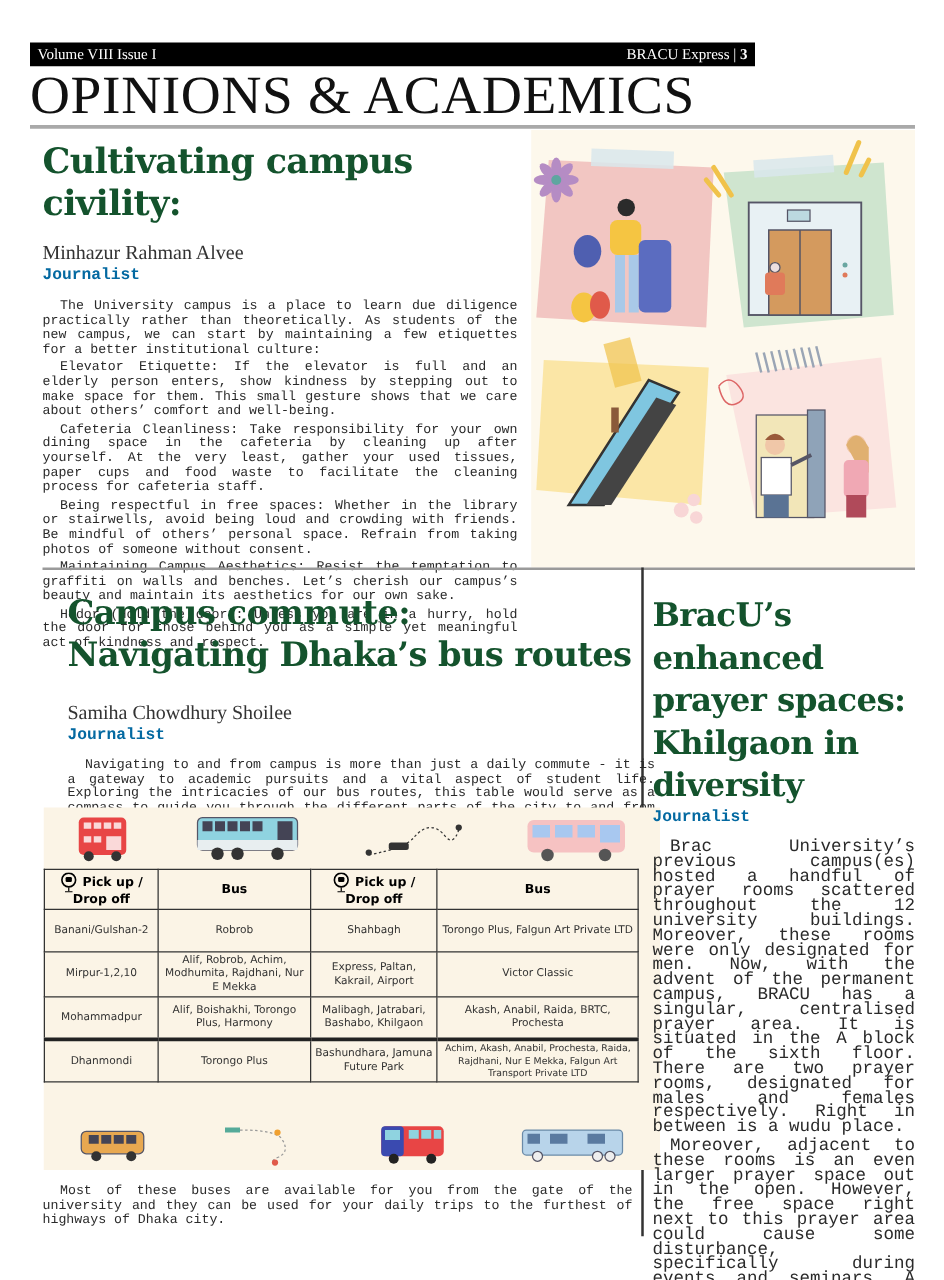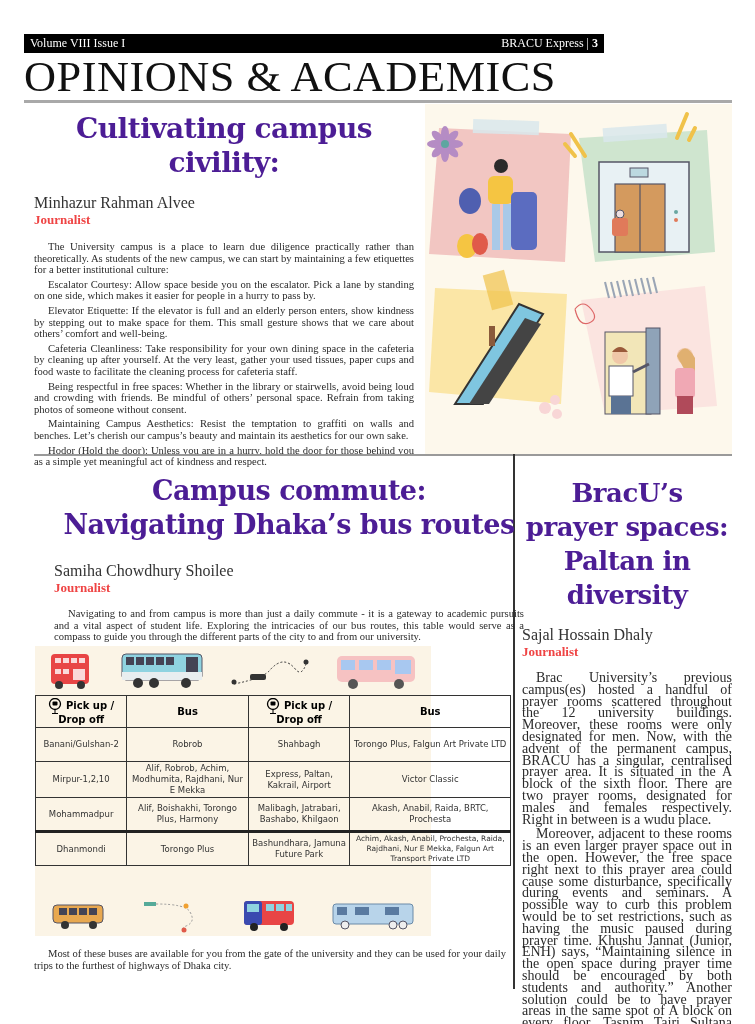--- a/index.html
+++ b/index.html
@@ -16,44 +16,44 @@
   .section-title {
     position: absolute; left: 24px; top: 54px;
     font-family: "Liberation Serif", serif; font-size: 43px; letter-spacing: 0.5px;
     color: #111; line-height: 46px; transform: scaleX(1.03); transform-origin: left;
   }
   .rule-top { position: absolute; left: 24px; top: 100px; width: 708px; height: 3px; background: #a9a9a9; }
 
   
   .a1 { position: absolute; left: 34px; top: 112px; width: 380px; }
   .headline {
-    font-family: "DejaVu Serif", serif; font-weight: bold; color: #4c1d95;
-    text-align: center; letter-spacing: -0.5px;
+    font-family: "DejaVu Serif", serif; font-weight: bold; color: #14532d;
+    text-align: left; letter-spacing: -0.5px;
   }
   .a1 .headline { font-size: 28px; line-height: 34px; }
   .byline { font-family: "Liberation Serif", serif; font-size: 16px; color: #333; margin-top: 14px; }
-  .role { font-family: Liberation Serif, serif; font-weight: bold; font-size: 13px; color: #ef4444; }
+  .role { font-family: Liberation Mono, monospace; font-weight: bold; font-size: 13px; color: #0369a1; }
   .body p {
-    font-family: Liberation Serif, serif; font-size: 10.6px; line-height: 11.6px;
+    font-family: Liberation Mono, monospace; font-size: 10.6px; line-height: 11.6px;
     text-align: justify; text-indent: 14px; color: #2a2a2a; margin-bottom: 3px;
   }
   .a1 .body { margin-top: 13px; }
 
   .art1 { position: absolute; left: 425px; top: 104px; width: 307px; height: 350px; background: #fdf8ec; overflow: hidden; }
 
   .rule-mid { position: absolute; left: 34px; top: 454px; width: 698px; height: 2px; background: #9a9a9a; }
   .vrule { position: absolute; left: 513px; top: 454px; width: 2px; height: 535px; background: #333; }
 
   
   .a2 { position: absolute; left: 34px; top: 474px; width: 470px; margin-left: 20px; }
   .a2 .headline { font-size: 27px; line-height: 34px; }
   .a2 .byline { margin-top: 20px; }
   .a2 .body { margin-top: 12px; }
 
-  .tablewrap { position: absolute; left: 35px; top: 646px; width: 396px; height: 290px; background: #fbf4e6; }
+  .tablewrap { position: absolute; left: 35px; top: 646px; width: 493px; height: 290px; background: #fbf4e6; }
   .icons-top, .icons-bottom { display: flex; justify-content: space-around; align-items: center; }
   .icons-top { height: 49px; }
   .icons-bottom { position: absolute; left: 0; top: 250px; width: 100%; height: 40px; }
   table.bus {
     position: absolute; left: 0; top: 49px; width: 476px; border-collapse: collapse;
     font-family: "DejaVu Sans", sans-serif; font-size: 8.5px; color: #333;
   }
   table.bus th, table.bus td { border: 1.5px solid #333; text-align: center; vertical-align: middle; padding: 1px 2px; line-height: 11px; }
   table.bus th { height: 32px; font-weight: bold; font-size: 10px; color: #000; }
   table.bus td { height: 34px; }
@@ -84,21 +84,20 @@
 <div class="rule-top"></div>
 
 <div class="a1">
   <div class="headline">
     <div>Cultivating campus civility:</div>
   </div>
   <div class="byline">Minhazur Rahman Alvee</div>
   <div class="role">Journalist</div>
   <div class="body">
     <p>The University campus is a place to learn due diligence practically rather than theoretically. As students of the new campus, we can start by maintaining a few etiquettes for a better institutional culture:</p>
-    <p>Escalator Courtesy: Allow space beside you on the escalator. Pick a lane by standing on one side, which makes it easier for people in a hurry to pass by.</p>
     <p>Elevator Etiquette: If the elevator is full and an elderly person enters, show kindness by stepping out to make space for them. This small gesture shows that we care about others’ comfort and well-being.</p>
     <p>Cafeteria Cleanliness: Take responsibility for your own dining space in the cafeteria by cleaning up after yourself. At the very least, gather your used tissues, paper cups and food waste to facilitate the cleaning process for cafeteria staff.</p>
     <p>Being respectful in free spaces: Whether in the library or stairwells, avoid being loud and crowding with friends. Be mindful of others’ personal space. Refrain from taking photos of someone without consent.</p>
     <p>Maintaining Campus Aesthetics: Resist the temptation to graffiti on walls and benches. Let’s cherish our campus’s beauty and maintain its aesthetics for our own sake.</p>
     <p>Hodor (Hold the door): Unless you are in a hurry, hold the door for those behind you as a simple yet meaningful act of kindness and respect.</p>
   </div>
 </div>
 
 <div class="art1">
   <svg width="307" height="350" viewBox="0 0 307 350">
@@ -343,23 +342,23 @@
   </div>
 </div>
 
 <div class="a2-foot body">
   <p>Most of these buses are available for you from the gate of the university and they can be used for your daily trips to the furthest of highways of Dhaka city.</p>
 </div>
 
 <div class="a3">
   <div class="headline">
     <div>BracU’s</div>
+    <div>enhanced</div>
     <div>prayer spaces:</div>
-    <div>Paltan in</div>
+    <div>Khilgaon in</div>
     <div>diversity</div>
   </div>
-  <div class="byline">Sajal Hossain Dhaly</div>
   <div class="role">Journalist</div>
   <div class="body">
     <p>Brac University’s previous campus(es) hosted a handful of prayer rooms scattered throughout the 12 university buildings. Moreover, these rooms were only designated for men. Now, with the advent of the permanent campus, BRACU has a singular, centralised prayer area. It is situated in the A block of the sixth floor. There are two prayer rooms, designated for males and females respectively. Right in between is a wudu place.</p>
     <p>Moreover, adjacent to these rooms is an even larger prayer space out in the open. However, the free space right next to this prayer area could cause some disturbance, specifically during events and seminars. A possible way to curb this problem would be to set restrictions, such as having the music paused during prayer time. Khushu Jannat (Junior, ENH) says, “Maintaining silence in the open space during prayer time should be encouraged by both students and authority.” Another solution could be to have prayer areas in the same spot of A block on every floor. Tasnim Tajri Sultana (Senior, ENH) supports this; “This way students can catch prayers easily in-between classes.”</p>
   </div>
 </div>
 
 </body></html>

